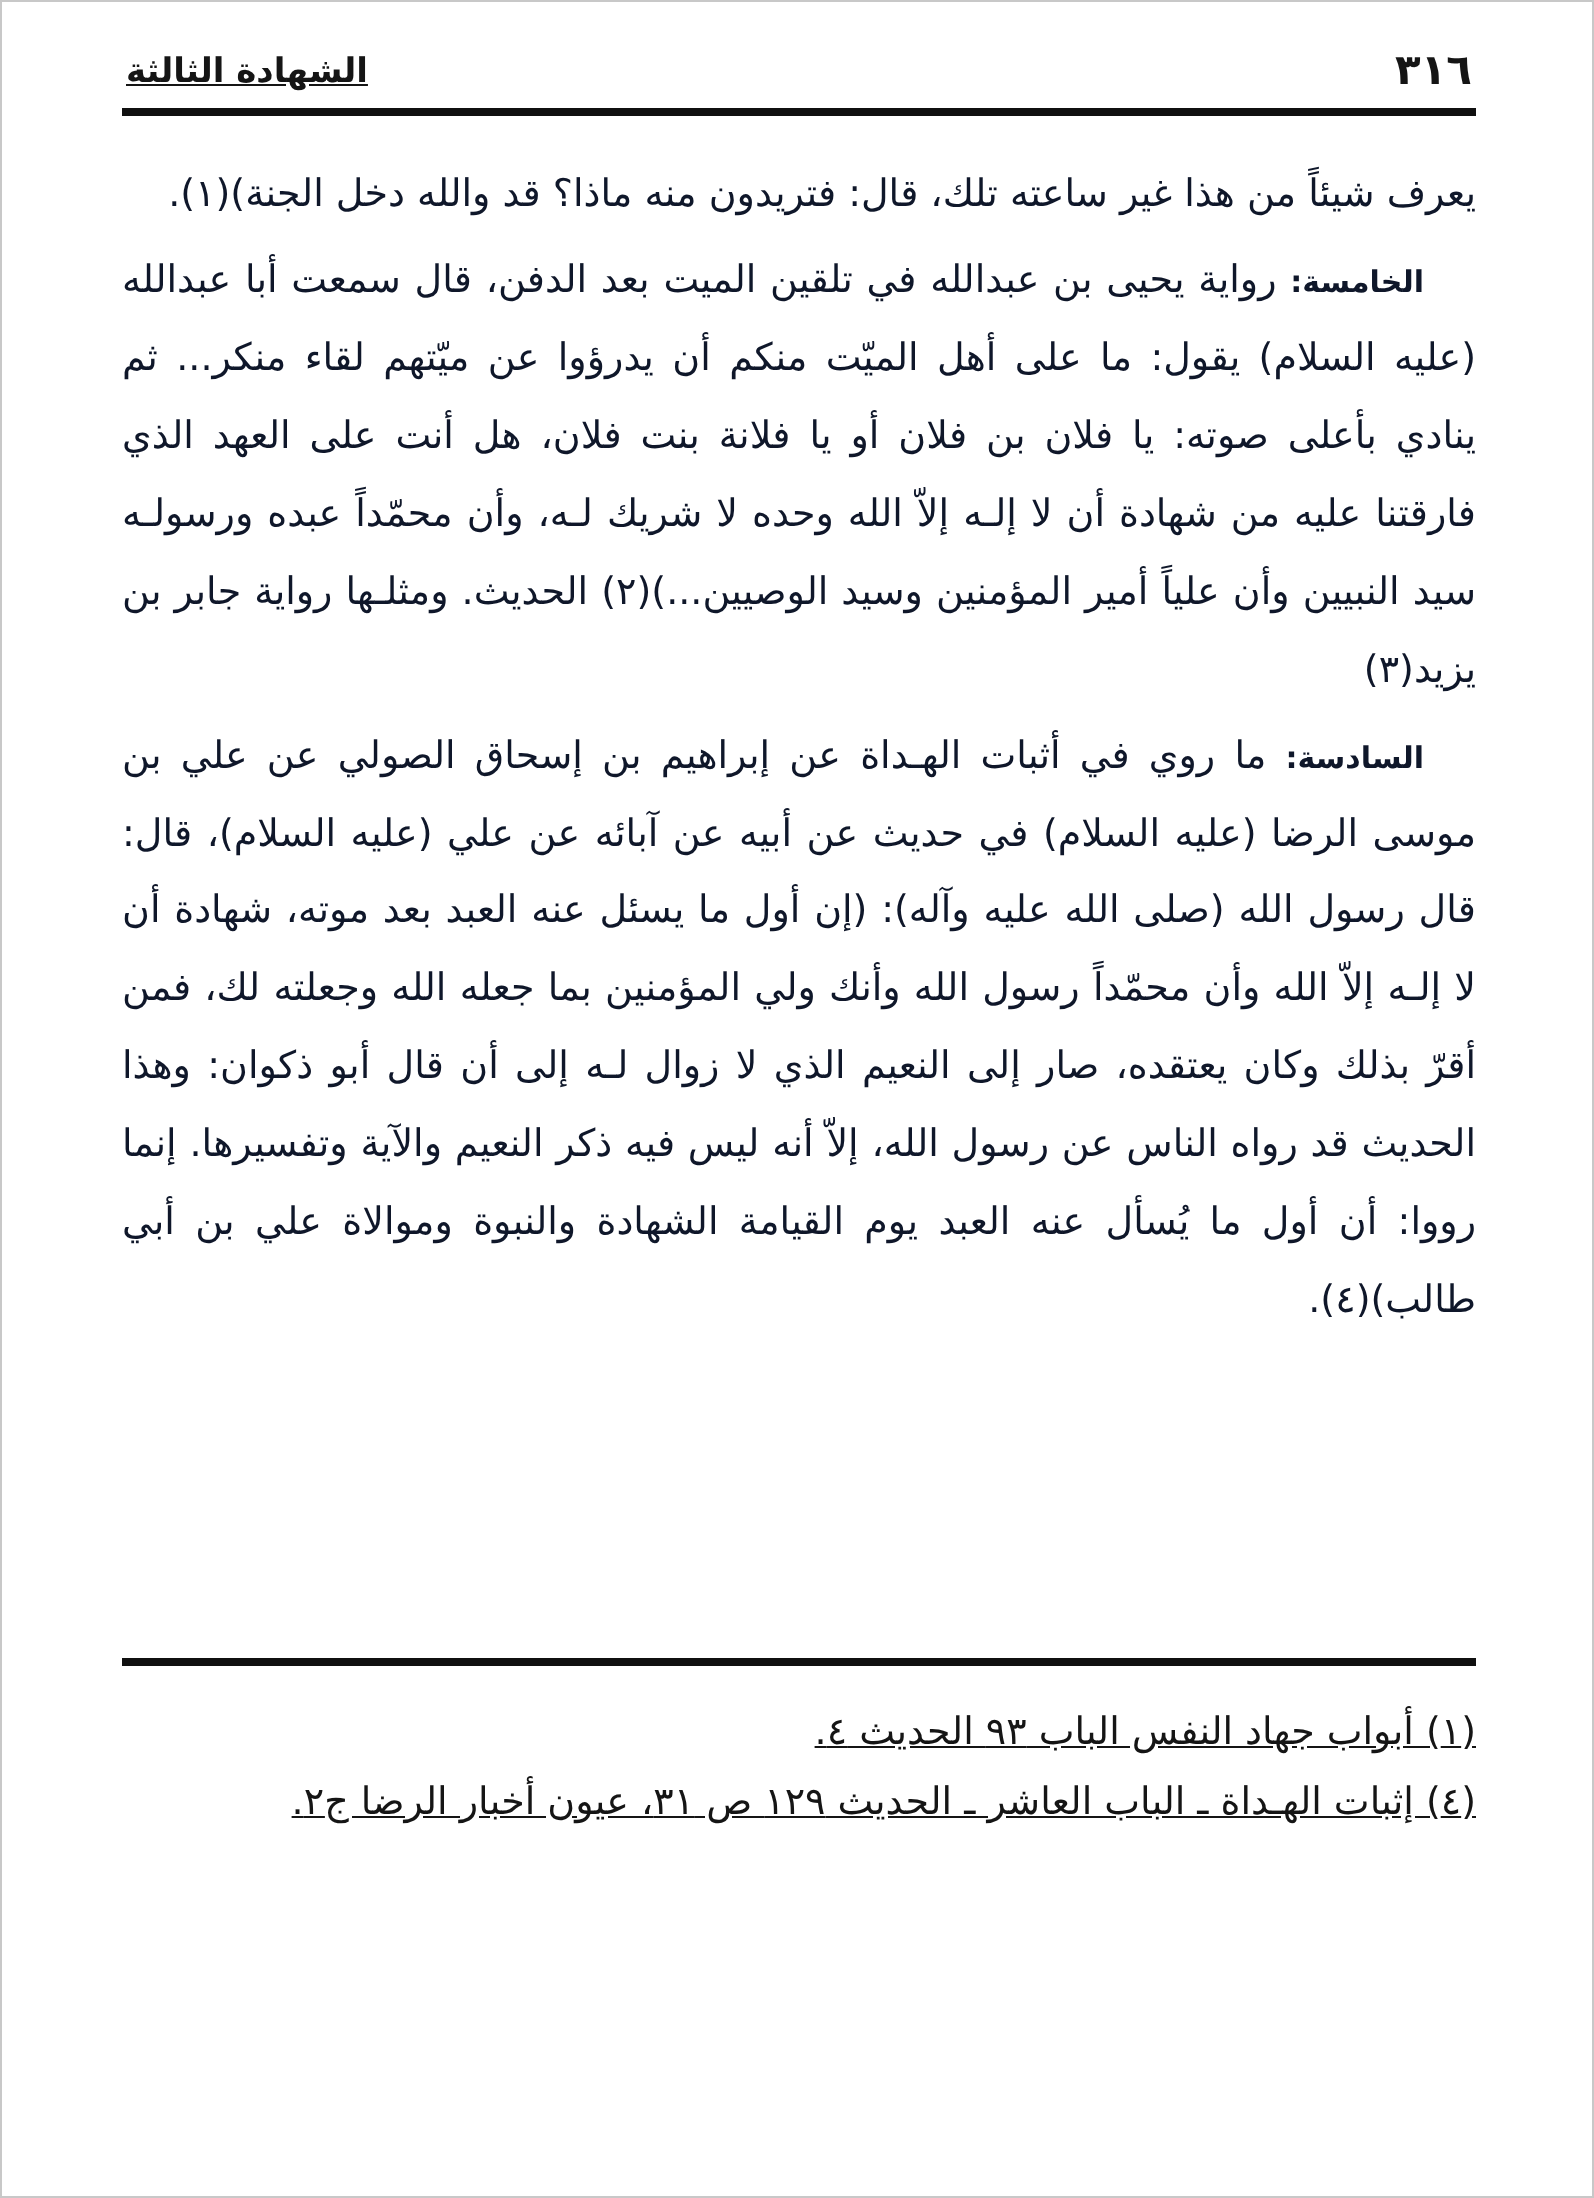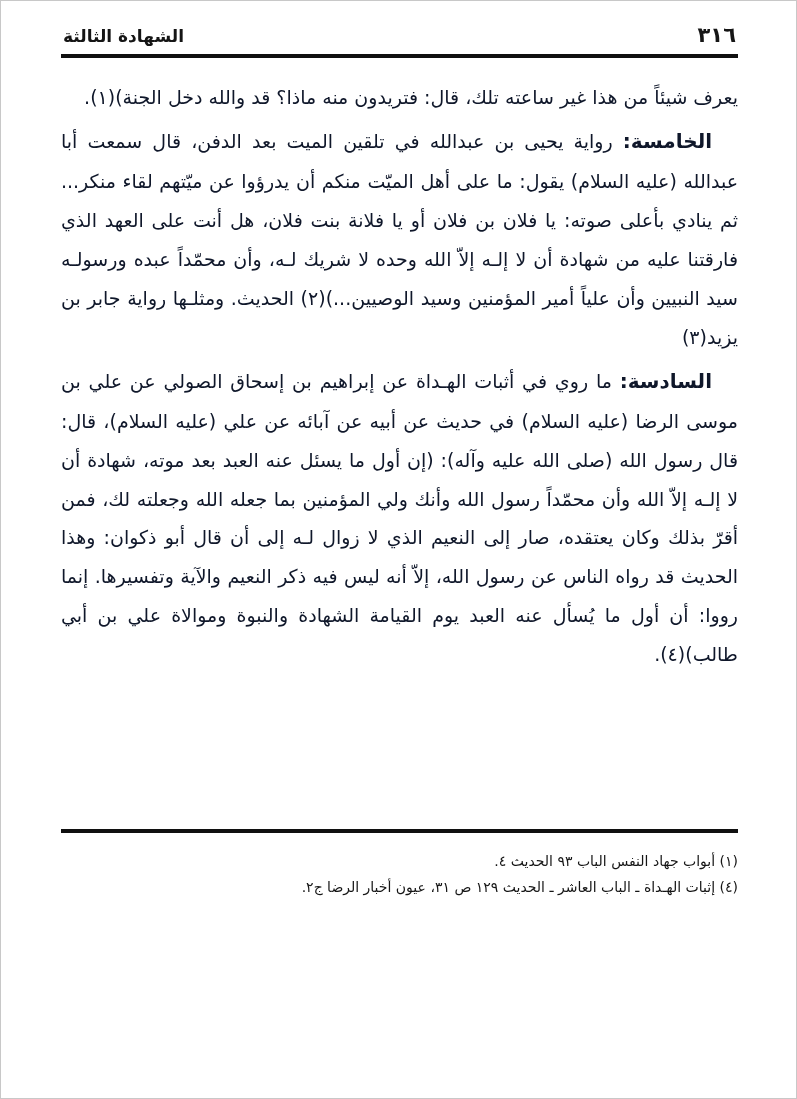--- a/index.html
+++ b/index.html
@@ -26,20 +26,21 @@
   .page-header {
     display: flex;
     justify-content: space-between;
     align-items: flex-end;
     padding: 24px 2px 8px 2px;
   }
   .header-title {
     font-size: 17px;
     font-weight: bold;
     direction: rtl;
+    text-decoration: underline;
   }
   .page-number {
     font-size: 21px;
     font-weight: bold;
     letter-spacing: 4px;
     line-height: 1;
   }
   .header-rule {
     height: 4px;
     background: #101010;
@@ -50,41 +51,42 @@
     text-align: justify;
     font-size: 19px;
     line-height: 2.05;
     padding-top: 20px;
     color: #0f172a;
   }
   .para { margin-bottom: 4px; }
   .para.indent { text-indent: 26px; }
   .lead {
     font-weight: bold;
-    font-size: 20px;
+    font-size: 15px;
     margin-top: 11px;
   }
   .footnote-rule {
     position: absolute;
     left: 60px;
     right: 58px;
     top: 828px;
     height: 4px;
     background: #101010;
   }
   .footnotes {
     position: absolute;
     left: 60px;
     right: 58px;
     top: 848px;
     direction: rtl;
     text-align: right;
-    font-size: 14px;
+    font-size: 19px;
     line-height: 1.85;
     color: #151515;
+    text-decoration: underline;
   }
   .footnote { white-space: normal; }
 </style>
 </head>
 <body>
 
 <div class="page">
   <div class="content">
 
     <header class="page-header">

